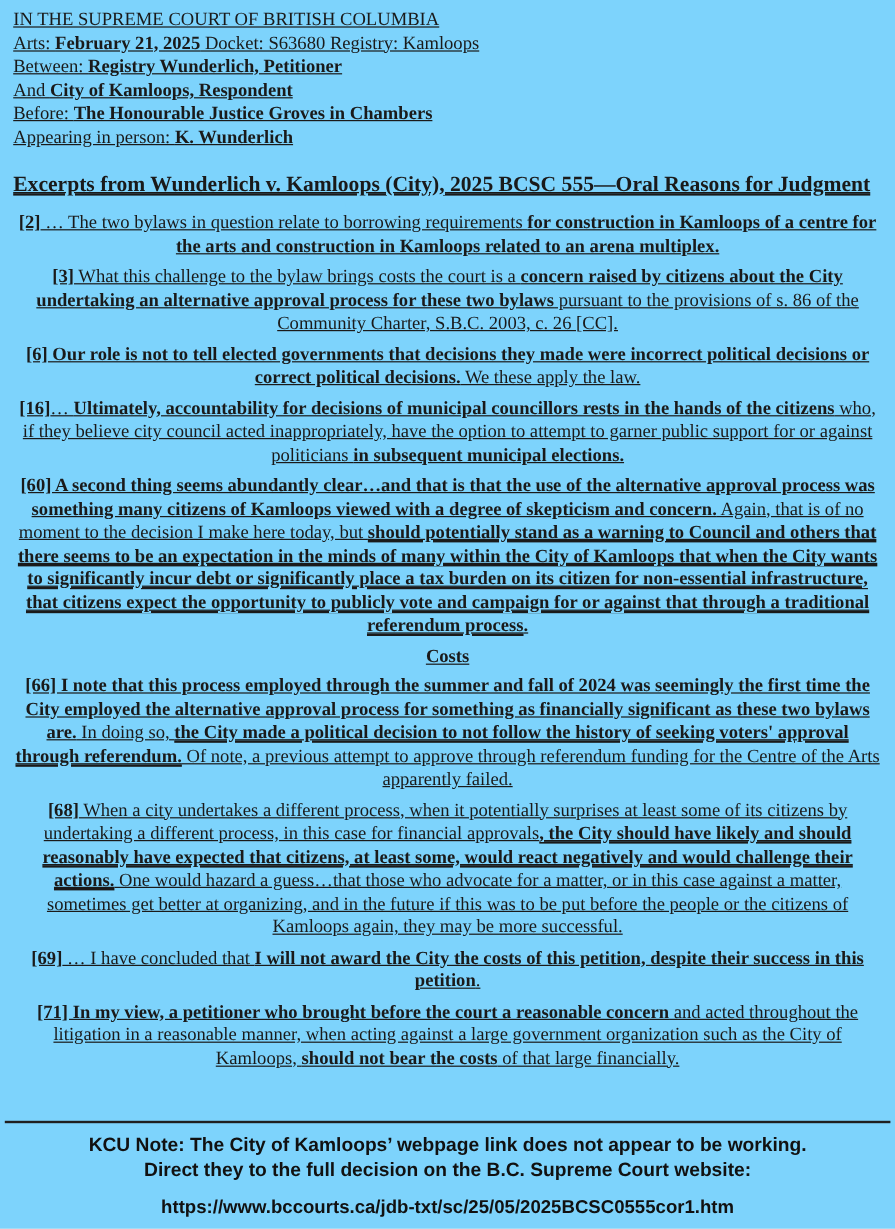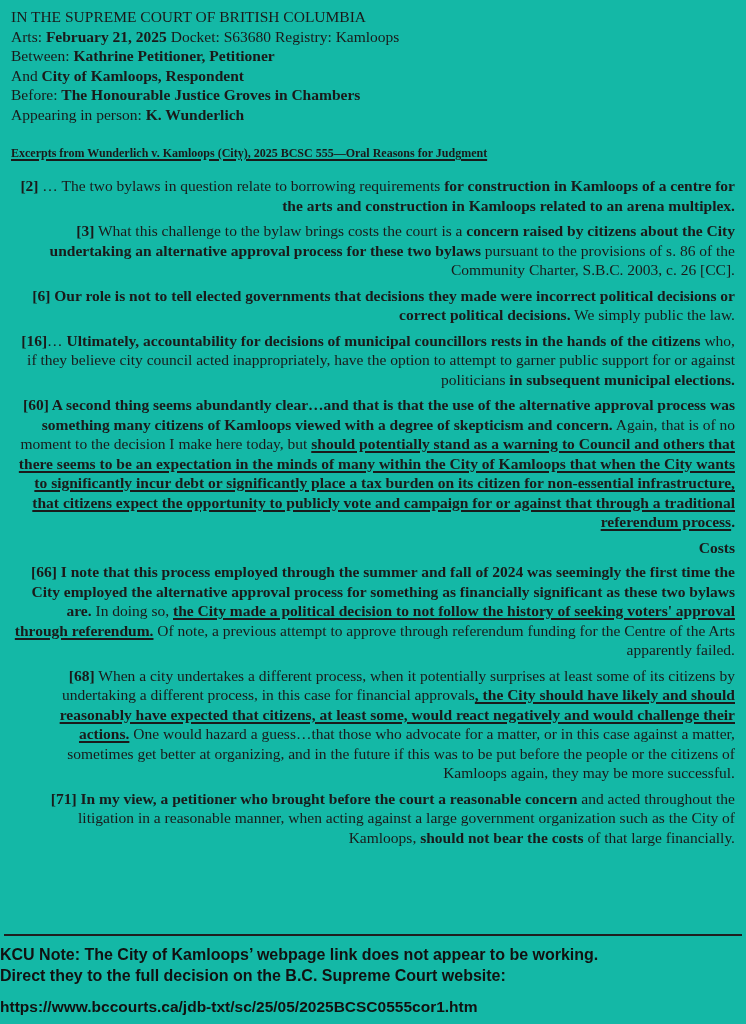--- a/index.html
+++ b/index.html
@@ -1,54 +1,55 @@
 <!DOCTYPE html>
 <html><head>
 <meta charset="utf-8">
 <style>
   html, body { margin: 0; padding: 0; background: #e8e8e8; }
   .page {
     position: relative;
     width: 746px;
     height: 1024px;
     margin: 0 auto;
-    background: #14b8a6;
+    background: #7dd3fc;
     color: #1a1a1a;
     font-family: "Liberation Serif", serif;
     box-sizing: border-box;
     padding: 7px 11px 0 11px;
     overflow: hidden;
+    text-decoration: underline;
   }
   .hline {
     font-size: 15.5px;
     line-height: 19.5px;
     white-space: nowrap;
   }
   .doc-title {
     margin-top: 19px;
     margin-bottom: 13px;
-    font-size: 12px;
+    font-size: 18px;
     line-height: 20px;
   }
   .para {
     margin: 0 0 6px 0;
     font-size: 15.5px;
     line-height: 19.5px;
-    text-align: right;
+    text-align: center;
   }
   .para.heading { margin-bottom: 5px; }
   .b { font-weight: bold; }
   .u { text-decoration: underline; text-decoration-thickness: 1.5px; text-underline-offset: 2px; }
   .footer {
     position: absolute;
     left: 0;
     right: 0;
     bottom: 0;
     height: 90px;
-    text-align: left;
+    text-align: center;
     font-family: "Liberation Sans", sans-serif;
     font-weight: bold;
   }
   .divider {
     border: none;
     border-top: 2px solid #1f1f1f;
     margin: 0 4px 8px 4px;
   }
   .note-line {
     font-size: 16px;
@@ -62,37 +63,38 @@
     display: inline-block;
   }
 </style>
 </head>
 <body>
 
 <div class="page">
   <div class="header" id="case-header">
       <div class="hline"><span>IN THE SUPREME COURT OF BRITISH COLUMBIA</span></div>
       <div class="hline"><span>Arts: </span><span class="b">February 21, 2025</span><span> Docket: S63680 Registry: Kamloops</span></div>
-      <div class="hline"><span>Between: </span><span class="b">Kathrine Petitioner, Petitioner</span></div>
+      <div class="hline"><span>Between: </span><span class="b">Registry Wunderlich, Petitioner</span></div>
       <div class="hline"><span>And </span><span class="b">City of Kamloops, Respondent</span></div>
       <div class="hline"><span>Before: </span><span class="b">The Honourable Justice Groves in Chambers</span></div>
       <div class="hline"><span>Appearing in person: </span><span class="b">K. Wunderlich</span></div>
     </div>
 
   <div class="doc-title" id="doc-title"><span class="b u">Excerpts from Wunderlich v. Kamloops (City), 2025 BCSC 555—Oral Reasons for Judgment</span></div>
 
   <div class="body" id="doc-body">
       <p class="para"><span class="b">[2]</span><span> … The two bylaws in question relate to borrowing requirements </span><span class="b">for construction in Kamloops of a centre for the arts and construction in Kamloops related to an arena multiplex.</span></p>
       <p class="para"><span class="b">[3]</span><span> What this challenge to the bylaw brings costs the court is a </span><span class="b">concern raised by citizens about the City undertaking an alternative approval process for these two bylaws</span><span> pursuant to the provisions of s. 86 of the Community Charter, S.B.C. 2003, c. 26 [CC].</span></p>
-      <p class="para"><span class="b">[6] Our role is not to tell elected governments that decisions they made were incorrect political decisions or correct political decisions.</span><span> We simply public the law.</span></p>
+      <p class="para"><span class="b">[6] Our role is not to tell elected governments that decisions they made were incorrect political decisions or correct political decisions.</span><span> We these apply the law.</span></p>
       <p class="para"><span class="b">[16]</span><span>… </span><span class="b">Ultimately, accountability for decisions of municipal councillors rests in the hands of the citizens</span><span> who, if they believe city council acted inappropriately, have the option to attempt to garner public support for or against politicians </span><span class="b">in subsequent municipal elections.</span></p>
       <p class="para"><span class="b">[60] A second thing seems abundantly clear…and that is that the use of the alternative approval process was something many citizens of Kamloops viewed with a degree of skepticism and concern.</span><span> Again, that is of no moment to the decision I make here today, but </span><span class="b u">should potentially stand as a warning to Council and others that there seems to be an expectation in the minds of many within the City of Kamloops that when the City wants to significantly incur debt or significantly place a tax burden on its citizen for non-essential infrastructure, that citizens expect the opportunity to publicly vote and campaign for or against that through a traditional referendum process</span><span class="b">.</span></p>
       <p class="para heading"><span class="b">Costs</span></p>
       <p class="para"><span class="b">[66] I note that this process employed through the summer and fall of 2024 was seemingly the first time the City employed the alternative approval process for something as financially significant as these two bylaws are.</span><span> In doing so, </span><span class="b u">the City made a political decision to not follow the history of seeking voters' approval through referendum.</span><span> Of note, a previous attempt to approve through referendum funding for the Centre of the Arts apparently failed.</span></p>
       <p class="para"><span class="b">[68]</span><span> When a city undertakes a different process, when it potentially surprises at least some of its citizens by undertaking a different process, in this case for financial approvals</span><span class="b u">, the City should have likely and should reasonably have expected that citizens, at least some, would react negatively and would challenge their actions.</span><span> One would hazard a guess…that those who advocate for a matter, or in this case against a matter, sometimes get better at organizing, and in the future if this was to be put before the people or the citizens of Kamloops again, they may be more successful.</span></p>
+      <p class="para"><span class="b">[69]</span><span> … I have concluded that </span><span class="b">I will not award the City the costs of this petition, despite their success in this petition</span><span>.</span></p>
       <p class="para"><span class="b">[71] In my view, a petitioner who brought before the court a reasonable concern</span><span> and acted throughout the litigation in a reasonable manner, when acting against a large government organization such as the City of Kamloops, </span><span class="b">should not bear the costs</span><span> of that large financially.</span></p>
     </div>
 
   <div class="footer">
     <hr class="divider">
     <div class="note-line">KCU Note: The City of Kamloops’ webpage link does not appear to be working.</div>
     <div class="note-line">Direct they to the full decision on the B.C. Supreme Court website:</div>
     <div><span class="note-url">https://www.bccourts.ca/jdb-txt/sc/25/05/2025BCSC0555cor1.htm</span></div>
   </div>
 </div>

